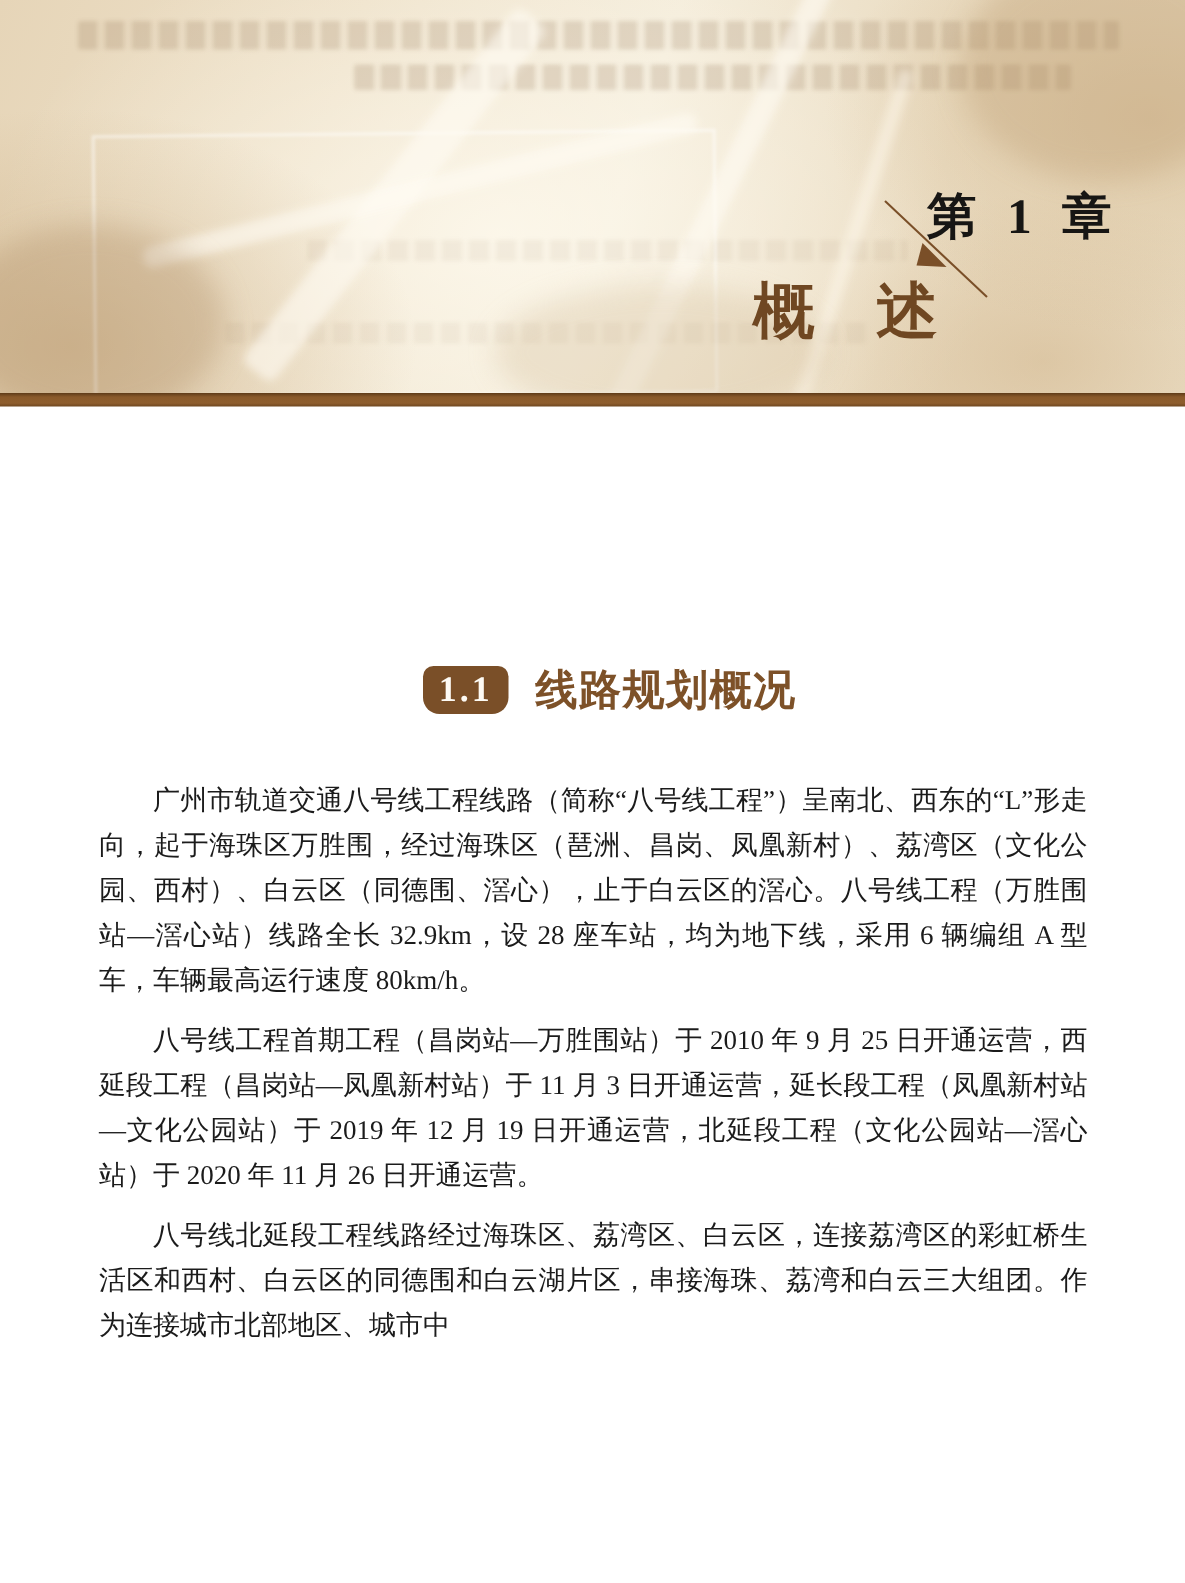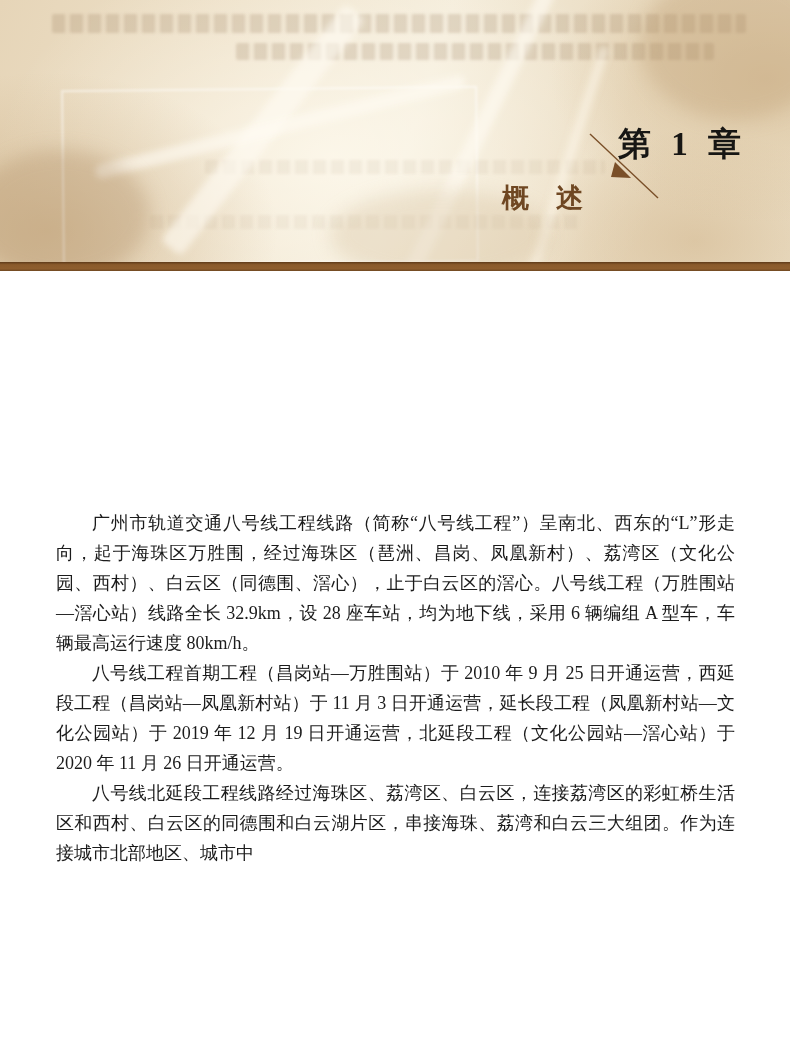--- a/index.html
+++ b/index.html
@@ -30,37 +30,37 @@
   .bleed{position:absolute;filter:blur(1.4px);opacity:.75;border-radius:2px;
     background:repeating-linear-gradient(90deg, rgba(146,117,86,.3) 0 13px, rgba(146,117,86,.04) 13px 18px);}
   .b1{left:52px;top:14px;width:694px;height:19px;}
   .b2{left:236px;top:43px;width:478px;height:17px;}
   .b3{left:205px;top:160px;width:400px;height:14px;opacity:.28;}
   .b4{left:150px;top:215px;width:430px;height:14px;opacity:.25;}
 
   .chapter-num{position:absolute;left:618px;top:122px;font-size:33px;font-weight:bold;
     color:#171614;letter-spacing:6px;white-space:nowrap;}
   .chapter-arrow{position:absolute;left:586px;top:130px;}
-  .chapter-title{position:absolute;left:502px;top:180px;font-size:27px;font-weight:bold;
+  .chapter-title{position:absolute;left:502px;top:180px;font-size:41px;font-weight:bold;
     color:#6f4722;white-space:nowrap;}
 
   
   .divider-bar{position:absolute;left:0;top:262px;width:790px;height:9px;
     background:linear-gradient(180deg,#5e3b19 0%,#8a5a2b 30%,#8e5e2e 75%,#6f4720 100%);}
 
   
   .section-heading{position:absolute;left:282px;top:441px;display:flex;align-items:center;}
   .sec-num{width:57px;height:32px;background:#7a4f28;color:#fdfaf4;
     border-radius:7px 7px 11px 11px;display:flex;align-items:center;justify-content:center;
     font-size:24px;font-weight:bold;letter-spacing:2px;}
   .sec-title{margin-left:18px;font-size:28px;font-weight:bold;color:#7d5128;letter-spacing:1px;}
 
   
   .body-text{position:absolute;left:56px;top:508px;width:679px;}
-  .body-text p{margin:0;font-size:18px;line-height:30px;color:#1b1b1b;
+  .body-text p{margin:10px;font-size:18px;line-height:30px;color:#1b1b1b;
     text-align:justify;text-indent:2em;letter-spacing:0;}
 </style>
 </head>
 <body>
 
 <div class="page">
 
   <div class="photo-header">
     <div class="bleed b1"></div>
     <div class="bleed b2"></div>
@@ -78,20 +78,24 @@
     <svg class="chapter-arrow" width="76" height="74" viewBox="0 0 76 74">
       <line x1="4" y1="4" x2="72" y2="68" stroke="#7a4f28" stroke-width="1.4"></line>
       <polygon points="29,32 45,48 25,47" fill="#7a4f28"></polygon>
     </svg>
     <div class="chapter-num">第 1 章</div>
     <div class="chapter-title">概　述</div>
   </div>
 
   <div class="divider-bar"></div>
 
+  <div class="section-heading">
+    <div class="sec-num">1.1</div>
+    <div class="sec-title">线路规划概况</div>
+  </div>
 
   <div class="body-text">
     <p>广州市轨道交通八号线工程线路（简称“八号线工程”）呈南北、西东的“L”形走向，起于海珠区万胜围，经过海珠区（琶洲、昌岗、凤凰新村）、荔湾区（文化公园、西村）、白云区（同德围、滘心），止于白云区的滘心。八号线工程（万胜围站—滘心站）线路全长 32.9km，设 28 座车站，均为地下线，采用 6 辆编组 A 型车，车辆最高运行速度 80km/h。</p>
     <p>八号线工程首期工程（昌岗站—万胜围站）于 2010 年 9 月 25 日开通运营，西延段工程（昌岗站—凤凰新村站）于 11 月 3 日开通运营，延长段工程（凤凰新村站—文化公园站）于 2019 年 12 月 19 日开通运营，北延段工程（文化公园站—滘心站）于 2020 年 11 月 26 日开通运营。</p>
     <p>八号线北延段工程线路经过海珠区、荔湾区、白云区，连接荔湾区的彩虹桥生活区和西村、白云区的同德围和白云湖片区，串接海珠、荔湾和白云三大组团。作为连接城市北部地区、城市中</p>
   </div>
 
 </div>
 
 </body></html>

